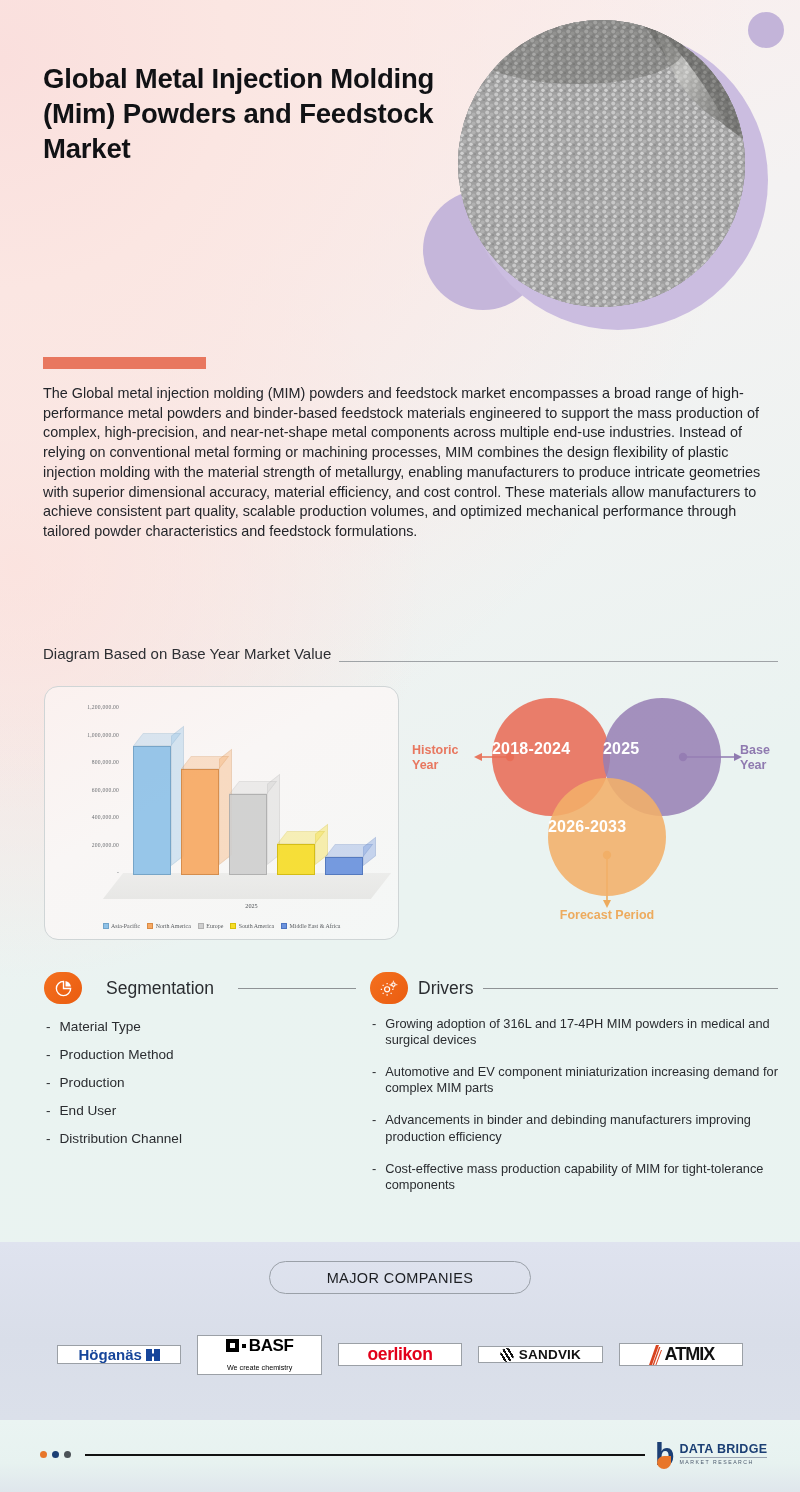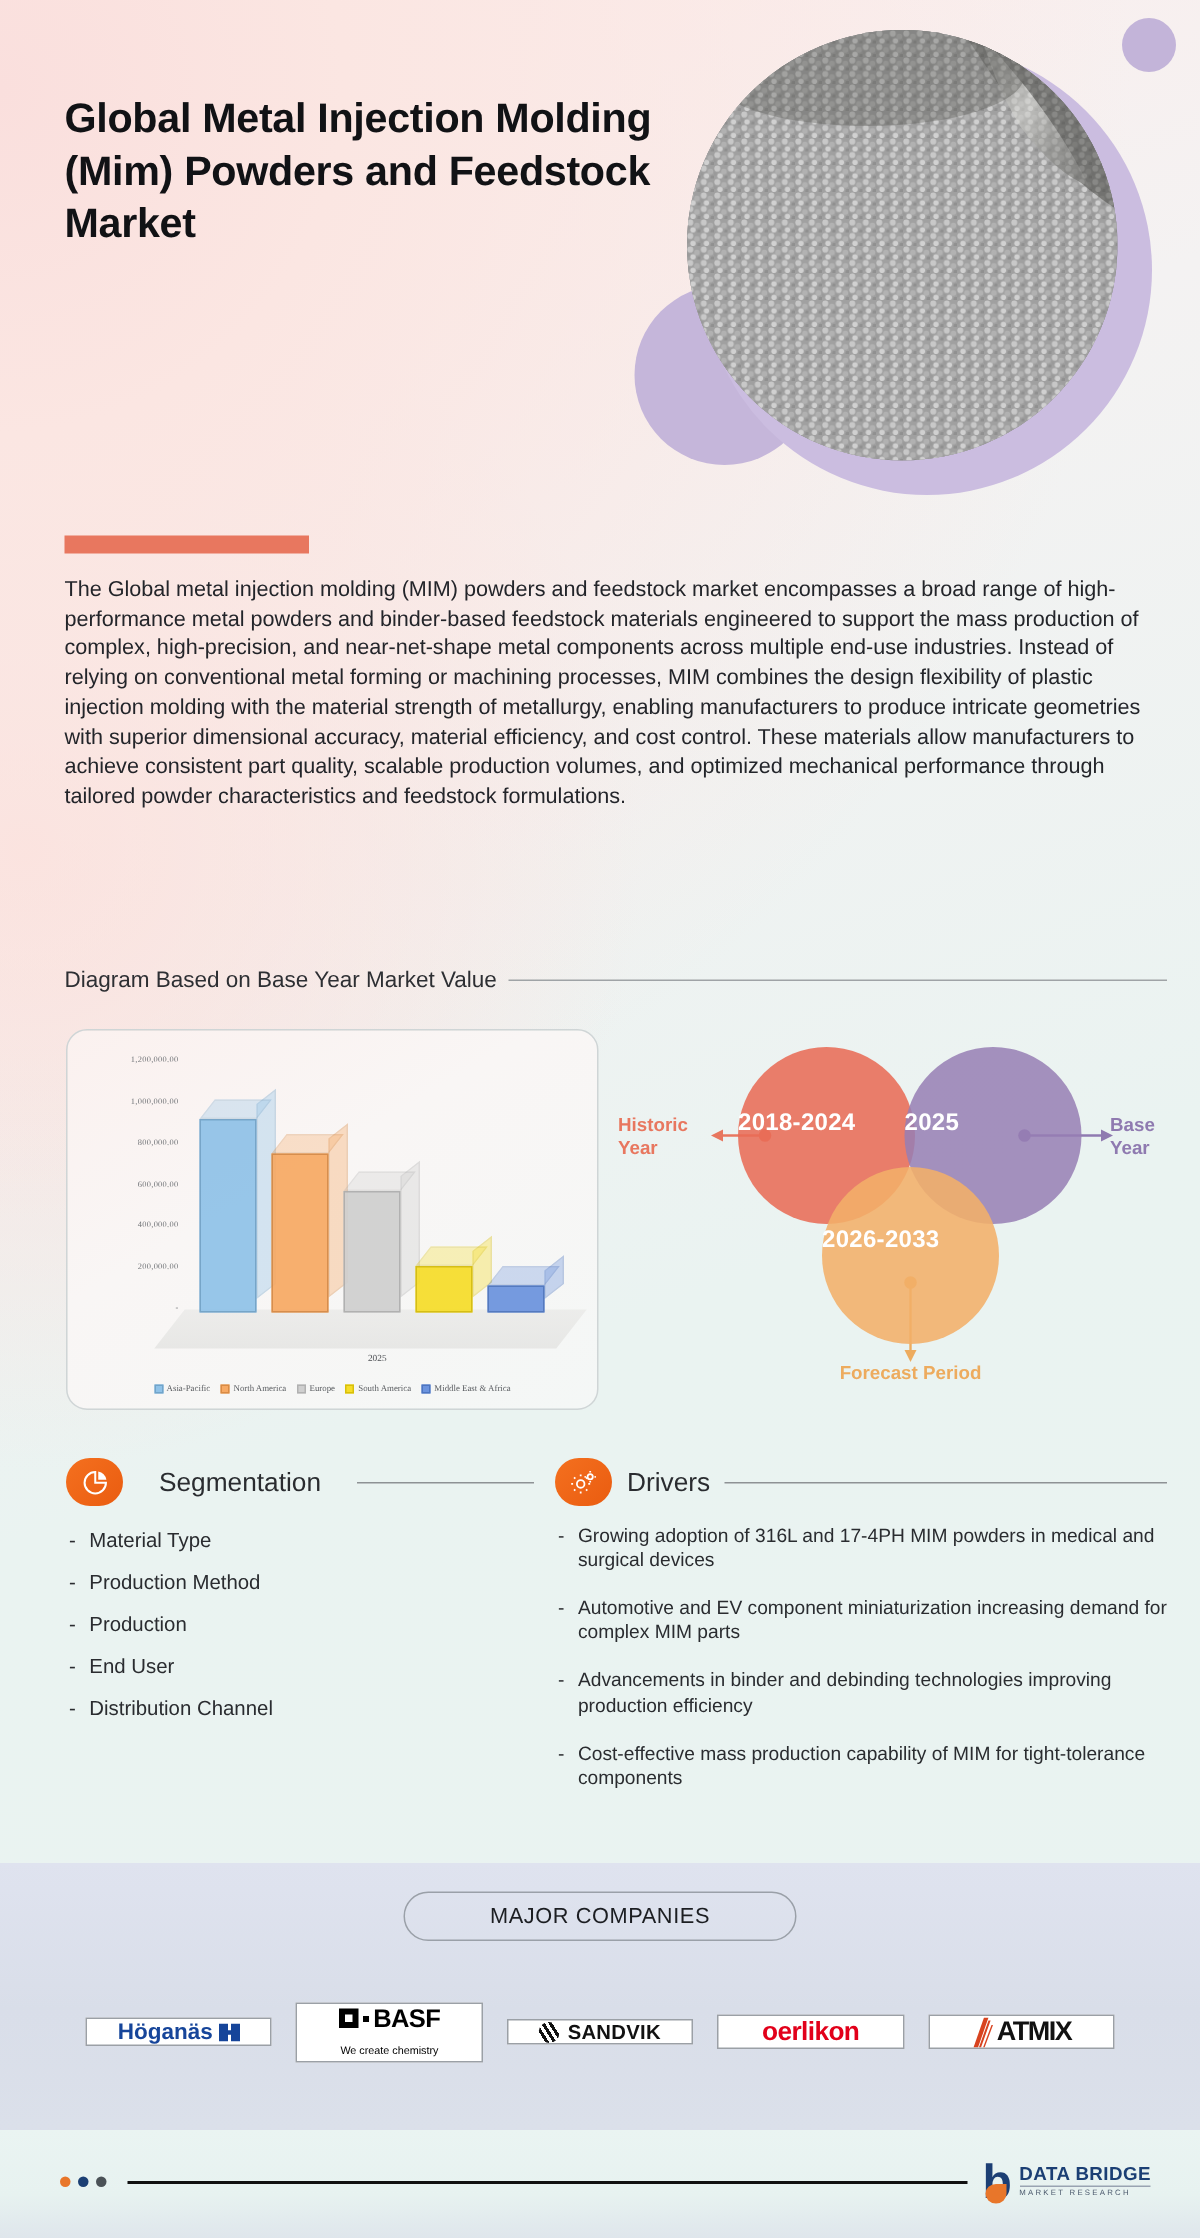--- a/index.html
+++ b/index.html
@@ -54,21 +54,21 @@
     background:#e8775f;
   }
   .body-copy {
     position:absolute; left:43px; top:384px; width:735px;
     font-size:14.4px; line-height:1.37; color:#23252a;
   }
 
   
   .diagram-head {
     position:absolute; left:43px; top:645px; width:735px;
-    display:flex; align-items:center; gap:8px;
+    display:flex; align-items:flex-end; gap:8px;
   }
   .diagram-head .txt { font-size:15px; color:#2d2f33; white-space:nowrap; }
   .diagram-head .rule { flex:1; height:1px; background:#9fa3a6; }
 
   
   .chart-card {
     position:absolute; left:44px; top:686px; width:355px; height:254px;
     border:1px solid #cfd5d6; border-radius:14px;
     background:linear-gradient(150deg,#fbf1ef 0%, #f9f6f5 40%, #f4f7f6 100%);
   }
@@ -404,21 +404,21 @@
       <div class="li-row">
         <span class="li-dash">-</span>
         <span>Growing adoption of 316L and 17-4PH MIM powders in medical and surgical devices</span>
       </div>
       <div class="li-row">
         <span class="li-dash">-</span>
         <span>Automotive and EV component miniaturization increasing demand for complex MIM parts</span>
       </div>
       <div class="li-row">
         <span class="li-dash">-</span>
-        <span>Advancements in binder and debinding technologies improving production efficiency</span>
+        <span>Advancements in binder and debinding manufacturers improving production efficiency</span>
       </div>
       <div class="li-row">
         <span class="li-dash">-</span>
         <span>Cost-effective mass production capability of MIM for tight-tolerance components</span>
       </div>
     </div>
 
   <div class="mc-band"></div>
   <div class="mc-pill">MAJOR COMPANIES</div>
   <div class="mc-grid">
@@ -436,27 +436,27 @@
       <span class="logo-basf">
         <span class="r1">
           <span class="sq"></span>
           <span class="dot"></span>
           <span class="wm">BASF</span>
         </span>
         <span class="tag">We create chemistry</span>
       </span>
     </div>
     <div class="mc-card">
+      <span class="logo-oerlikon">oerlikon</span>
+    </div>
+    <div class="mc-card">
       <span class="logo-sandvik">
         <span class="glyph"></span>
         <span class="nm">SANDVIK</span>
       </span>
-    </div>
-    <div class="mc-card">
-      <span class="logo-oerlikon">oerlikon</span>
     </div>
     <div class="mc-card">
       <span class="logo-atmix">
         <svg width="17" height="20" viewBox="0 0 17 20">
           <polygon points="9,0 12,0 5,20 2,20" fill="#d8431f"></polygon>
           <polygon points="12,2 13.4,2 7,20 5.6,20" fill="#d8431f"></polygon>
           <polygon points="14,5 15,5 9.4,20 8.4,20" fill="#d8431f"></polygon>
         </svg>
         <span>ATMIX</span>
       </span>

